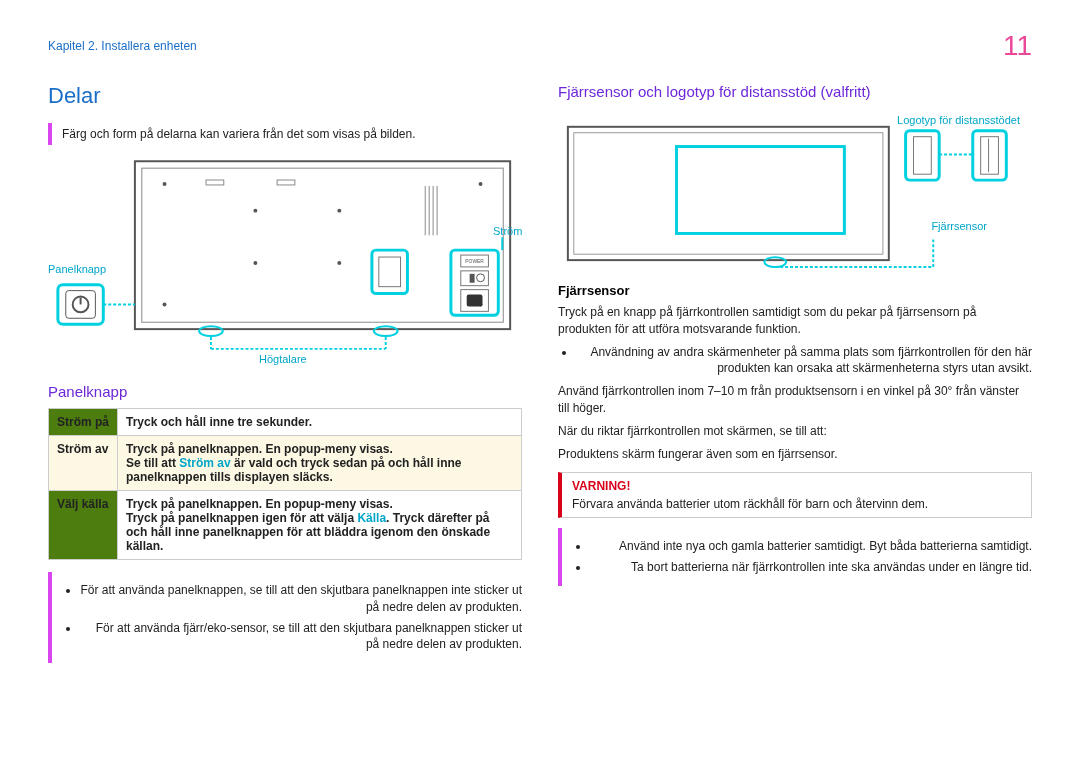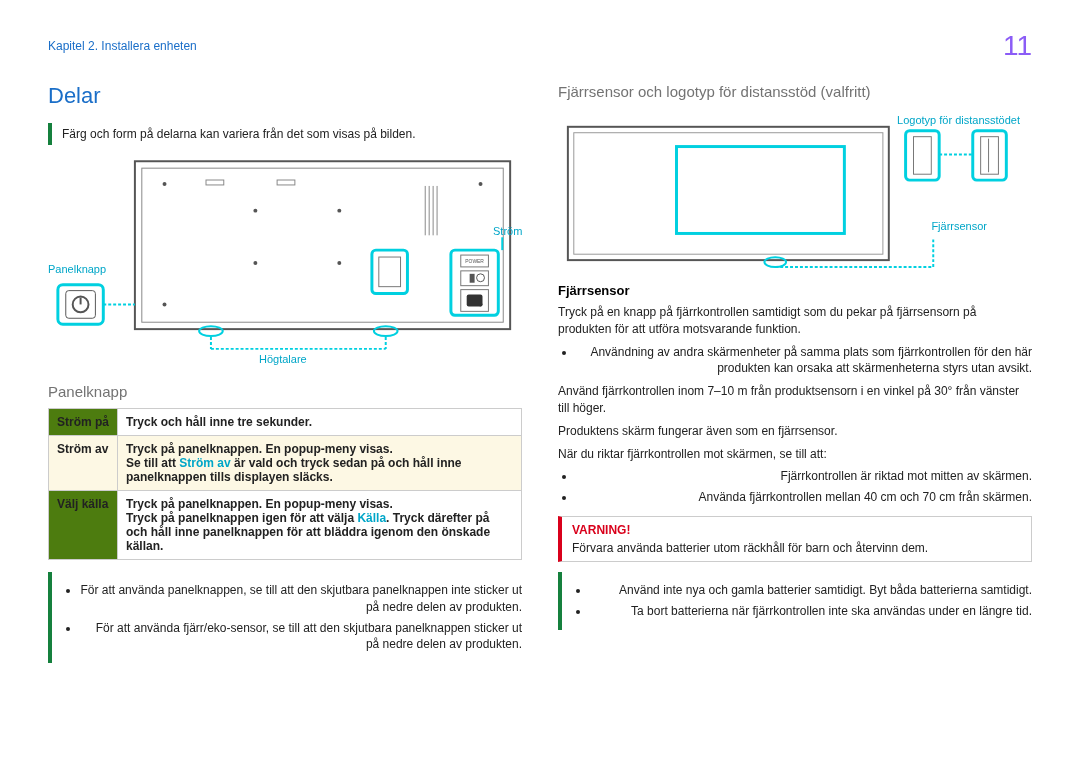--- a/index.html
+++ b/index.html
@@ -8,27 +8,27 @@
     font-size: 12px;
     color: #222;
     background: #fff;
     width: 1080px;
     height: 763px;
     position: relative;
     padding: 30px 48px 20px 48px;
   }
   .header { display: flex; justify-content: space-between; align-items: center; margin-bottom: 21px; }
   .chapter-label { color: #1a6ec8; font-size: 12px; }
-  .page-num { color: #8b5cf6; font-size: 28px; font-weight: 300; }
+  .page-num { color: #ec4899; font-size: 28px; font-weight: 300; }
   .columns { display: flex; gap: 36px; }
   .col { flex: 1; }
   h1.main-heading { color: #1a6ec8; font-size: 22px; font-weight: 400; margin-bottom: 14px; }
-  h2.sub-heading { color: #737373; font-size: 15px; font-weight: 400; margin: 18px 0 8px 0; }
+  h2.sub-heading { color: #6d28d9; font-size: 15px; font-weight: 400; margin: 18px 0 8px 0; }
   h3.small-heading { color: #000; font-size: 13px; font-weight: bold; margin: 10px 0 6px 0; }
-  .note-bar { border-left: 4px solid #15803d; padding: 4px 0 4px 10px; font-size: 12px; margin-bottom: 10px; }
+  .note-bar { border-left: 4px solid #d946ef; padding: 4px 0 4px 10px; font-size: 12px; margin-bottom: 10px; }
   .device-fig { position: relative; width: 100%; height: 210px; margin-bottom: 6px; }
   .device-fig svg { width: 100%; height: 100%; }
   .label-cyan { color: #00a6c8; font-size: 11px; position: absolute; }
   .table { width: 100%; border-collapse: collapse; font-size: 12px; margin-top: 4px; }
   .table td { border: 1px solid #ccc; padding: 6px 8px; vertical-align: top; font-weight: bold; }
   .table td.th { font-weight: bold; white-space: nowrap; background:#4d7c0f; }
   .table td.hl { background: #fdf8e4; }
   .inline-cyan { color: #00a6c8; }
   ul.bullets { list-style: disc; padding-left: 18px; margin: 6px 0; text-align: right; }
   ul.bullets li { margin: 4px 0; line-height: 1.4; }
@@ -161,26 +161,22 @@
       <span class="label-cyan" style="right:12px; top:6px;">Logotyp för distansstödet</span>
       <span class="label-cyan" style="right:45px; top:112px;">Fjärrsensor</span>
     </div>
 
     <h3 class="small-heading">Fjärrsensor</h3>
     <p class="body">Tryck på en knapp på fjärrkontrollen samtidigt som du pekar på fjärrsensorn på produkten för att utföra motsvarande funktion.</p>
     <ul class="bullets">
       <li>Användning av andra skärmenheter på samma plats som fjärrkontrollen för den här produkten kan orsaka att skärmenheterna styrs utan avsikt.</li>
     </ul>
     <p class="body">Använd fjärrkontrollen inom 7–10 m från produktsensorn i en vinkel på 30° från vänster till höger.</p>
+    <p class="body">När du riktar fjärrkontrollen mot skärmen, se till att:</p>
     <p class="body">Produktens skärm fungerar även som en fjärrsensor.</p>
-    <p class="body">När du riktar fjärrkontrollen mot skärmen, se till att:</p>
-    <ul class="bullets">
-      <li>Fjärrkontrollen är riktad mot mitten av skärmen.</li>
-      <li>Använda fjärrkontrollen mellan 40 cm och 70 cm från skärmen.</li>
-    </ul>
 
     <div class="warning-box">
       <span class="warn-title">VARNING!</span>
       <span>Förvara använda batterier utom räckhåll för barn och återvinn dem.</span>
     </div>
 
     <div class="note-bar">
       <ul class="bullets">
         <li>Använd inte nya och gamla batterier samtidigt. Byt båda batterierna samtidigt.</li>
         <li>Ta bort batterierna när fjärrkontrollen inte ska användas under en längre tid.</li>

